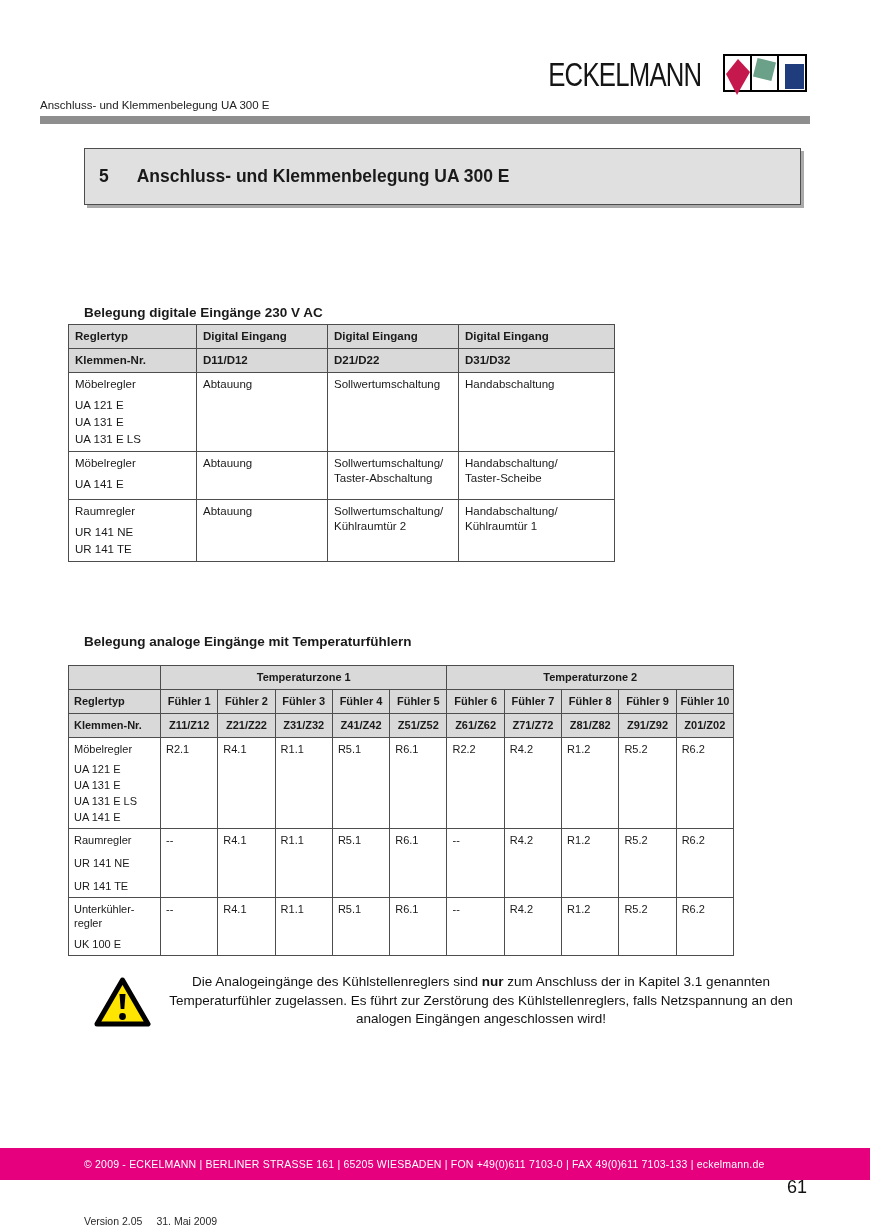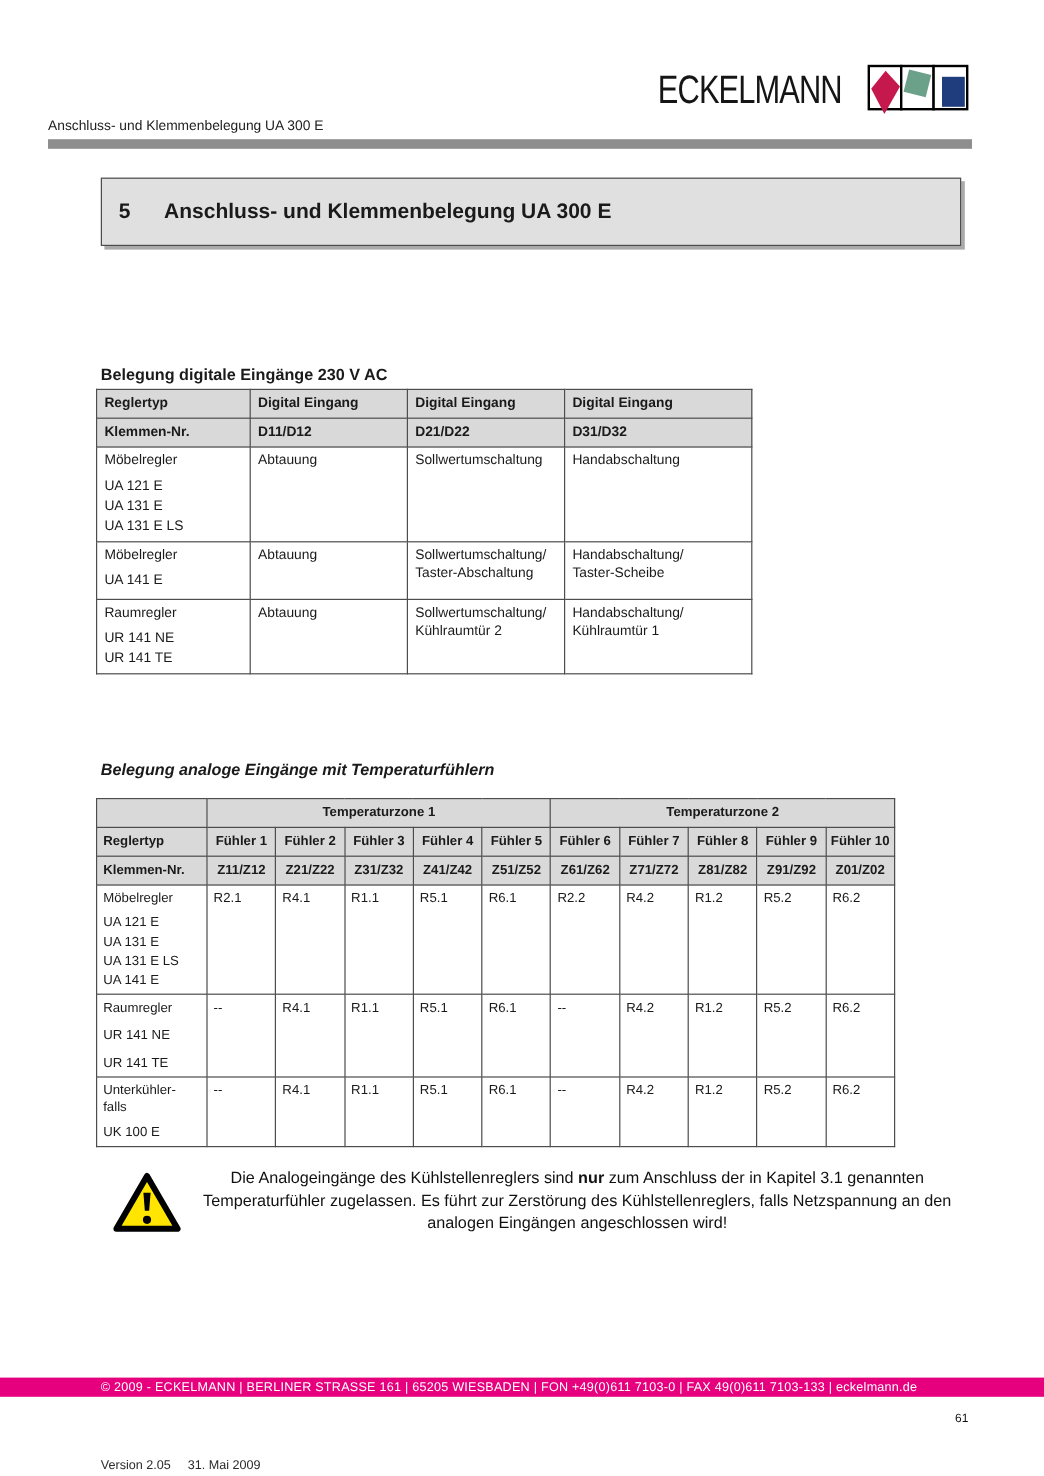--- a/index.html
+++ b/index.html
@@ -18,24 +18,24 @@
   .rule { position:absolute; left:40px; top:116px; width:770px; height:8px; background:#8e8e8e; }
 
   
   .title-box { position:absolute; left:84px; top:148px; width:715px; height:55px;
     background:#e0e0e0; border:1px solid #4d4d4d; box-shadow:3px 3px 0 #aaaaaa;
     display:flex; align-items:center; }
   .title-box .num  { margin-left:14px; font-size:17.5px; font-weight:bold; }
   .title-box .ttl  { margin-left:28px; font-size:17.5px; font-weight:bold; }
 
   .sec-h { position:absolute; left:84px; font-size:13.5px; font-weight:bold;margin-top:24px; }
-  .sec-h.s1 { top:281px; } .sec-h.s2 { top:610px;font-style:italic; }
-
-  
-  table { border-collapse:collapse; table-layout:fixed; position:absolute; left:80px; }
+  .sec-h.s1 { top:281px; } .sec-h.s2 { top:610px; }
+
+  
+  table { border-collapse:collapse; table-layout:fixed; position:absolute; left:68px; }
   th, td { border:1px solid #4d4d4d; vertical-align:top; text-align:left; padding:4px 6px; }
   th { background:#d9d9d9; font-weight:bold; }
   .t1 { top:324px; width:546px; font-size:11.5px; line-height:15px; }
   .t1 tr.h  { height:24px; }
   .t1 tr.b1 { height:66px; } .t1 tr.b2 { height:48px; }
   .t1 tr.b3 { height:57px; } .t1 tr.b4 { height:43px; }
   .t2 { top:665px; width:666px; font-size:11px; line-height:14px; }
   .t2 th, .t2 td { padding:4px 5px;margin-top:40px; }
   .t2 th.f { text-align:center; padding:4px 1px; }
   .t2 tr.h  { height:24px; }
@@ -46,26 +46,26 @@
   .models.sp div { margin-top:9px; }
   .models.sp2 div { margin-top:7px; }
 
   
   .warn-icon { position:absolute; left:94px; top:976px; }
   .warn-text { position:absolute; left:157px; top:973px; width:648px;
                font-size:13.5px; line-height:18.5px; color:#111;text-align:center; }
   .warn-text b { font-weight:bold; }
 
   
-  .footer-bar { position:absolute; left:0; top:1148px; width:870px; height:16px;
+  .footer-bar { position:absolute; left:0; top:1148px; width:870px; height:32px;
     background:#e6007e; display:flex; align-items:center; }
   .footer-bar span { margin-left:84px; color:#ffffff; font-size:10.5px; letter-spacing:0.2px; }
   .version { position:absolute; left:84px; top:1215px; font-size:10.5px; color:#2a2a2a; }
   .version .d { margin-left:14px; }
-  .page-num { position:absolute; right:63px; top:1177px; font-size:10px; color:#111; }
+  .page-num { position:absolute; right:63px; top:1177px; font-size:18px; color:#111; }
 </style>
 </head>
 <body>
 
 <div class="page">
 
   <div class="logo">
     <span class="logo-text">ECKELMANN</span>
     <svg width="86" height="46" viewBox="0 0 86 46">
       <rect x="2" y="3" width="27" height="36" fill="#ffffff" stroke="#000000" stroke-width="2"></rect>
@@ -251,21 +251,21 @@
       <td>R6.1</td>
       <td>--</td>
       <td>R4.2</td>
       <td>R1.2</td>
       <td>R5.2</td>
       <td>R6.2</td>
     </tr>
     <tr class="b3">
       <td>
         <div class="cell-type nowrap">Unterkühler-</div>
-        <div class="cell-type nowrap">falls</div>
+        <div class="cell-type nowrap">regler</div>
         <div class="models sp2">
           <div class="nowrap">UK 100 E</div>
         </div>
       </td>
       <td>--</td>
       <td>R4.1</td>
       <td>R1.1</td>
       <td>R5.1</td>
       <td>R6.1</td>
       <td>--</td>

